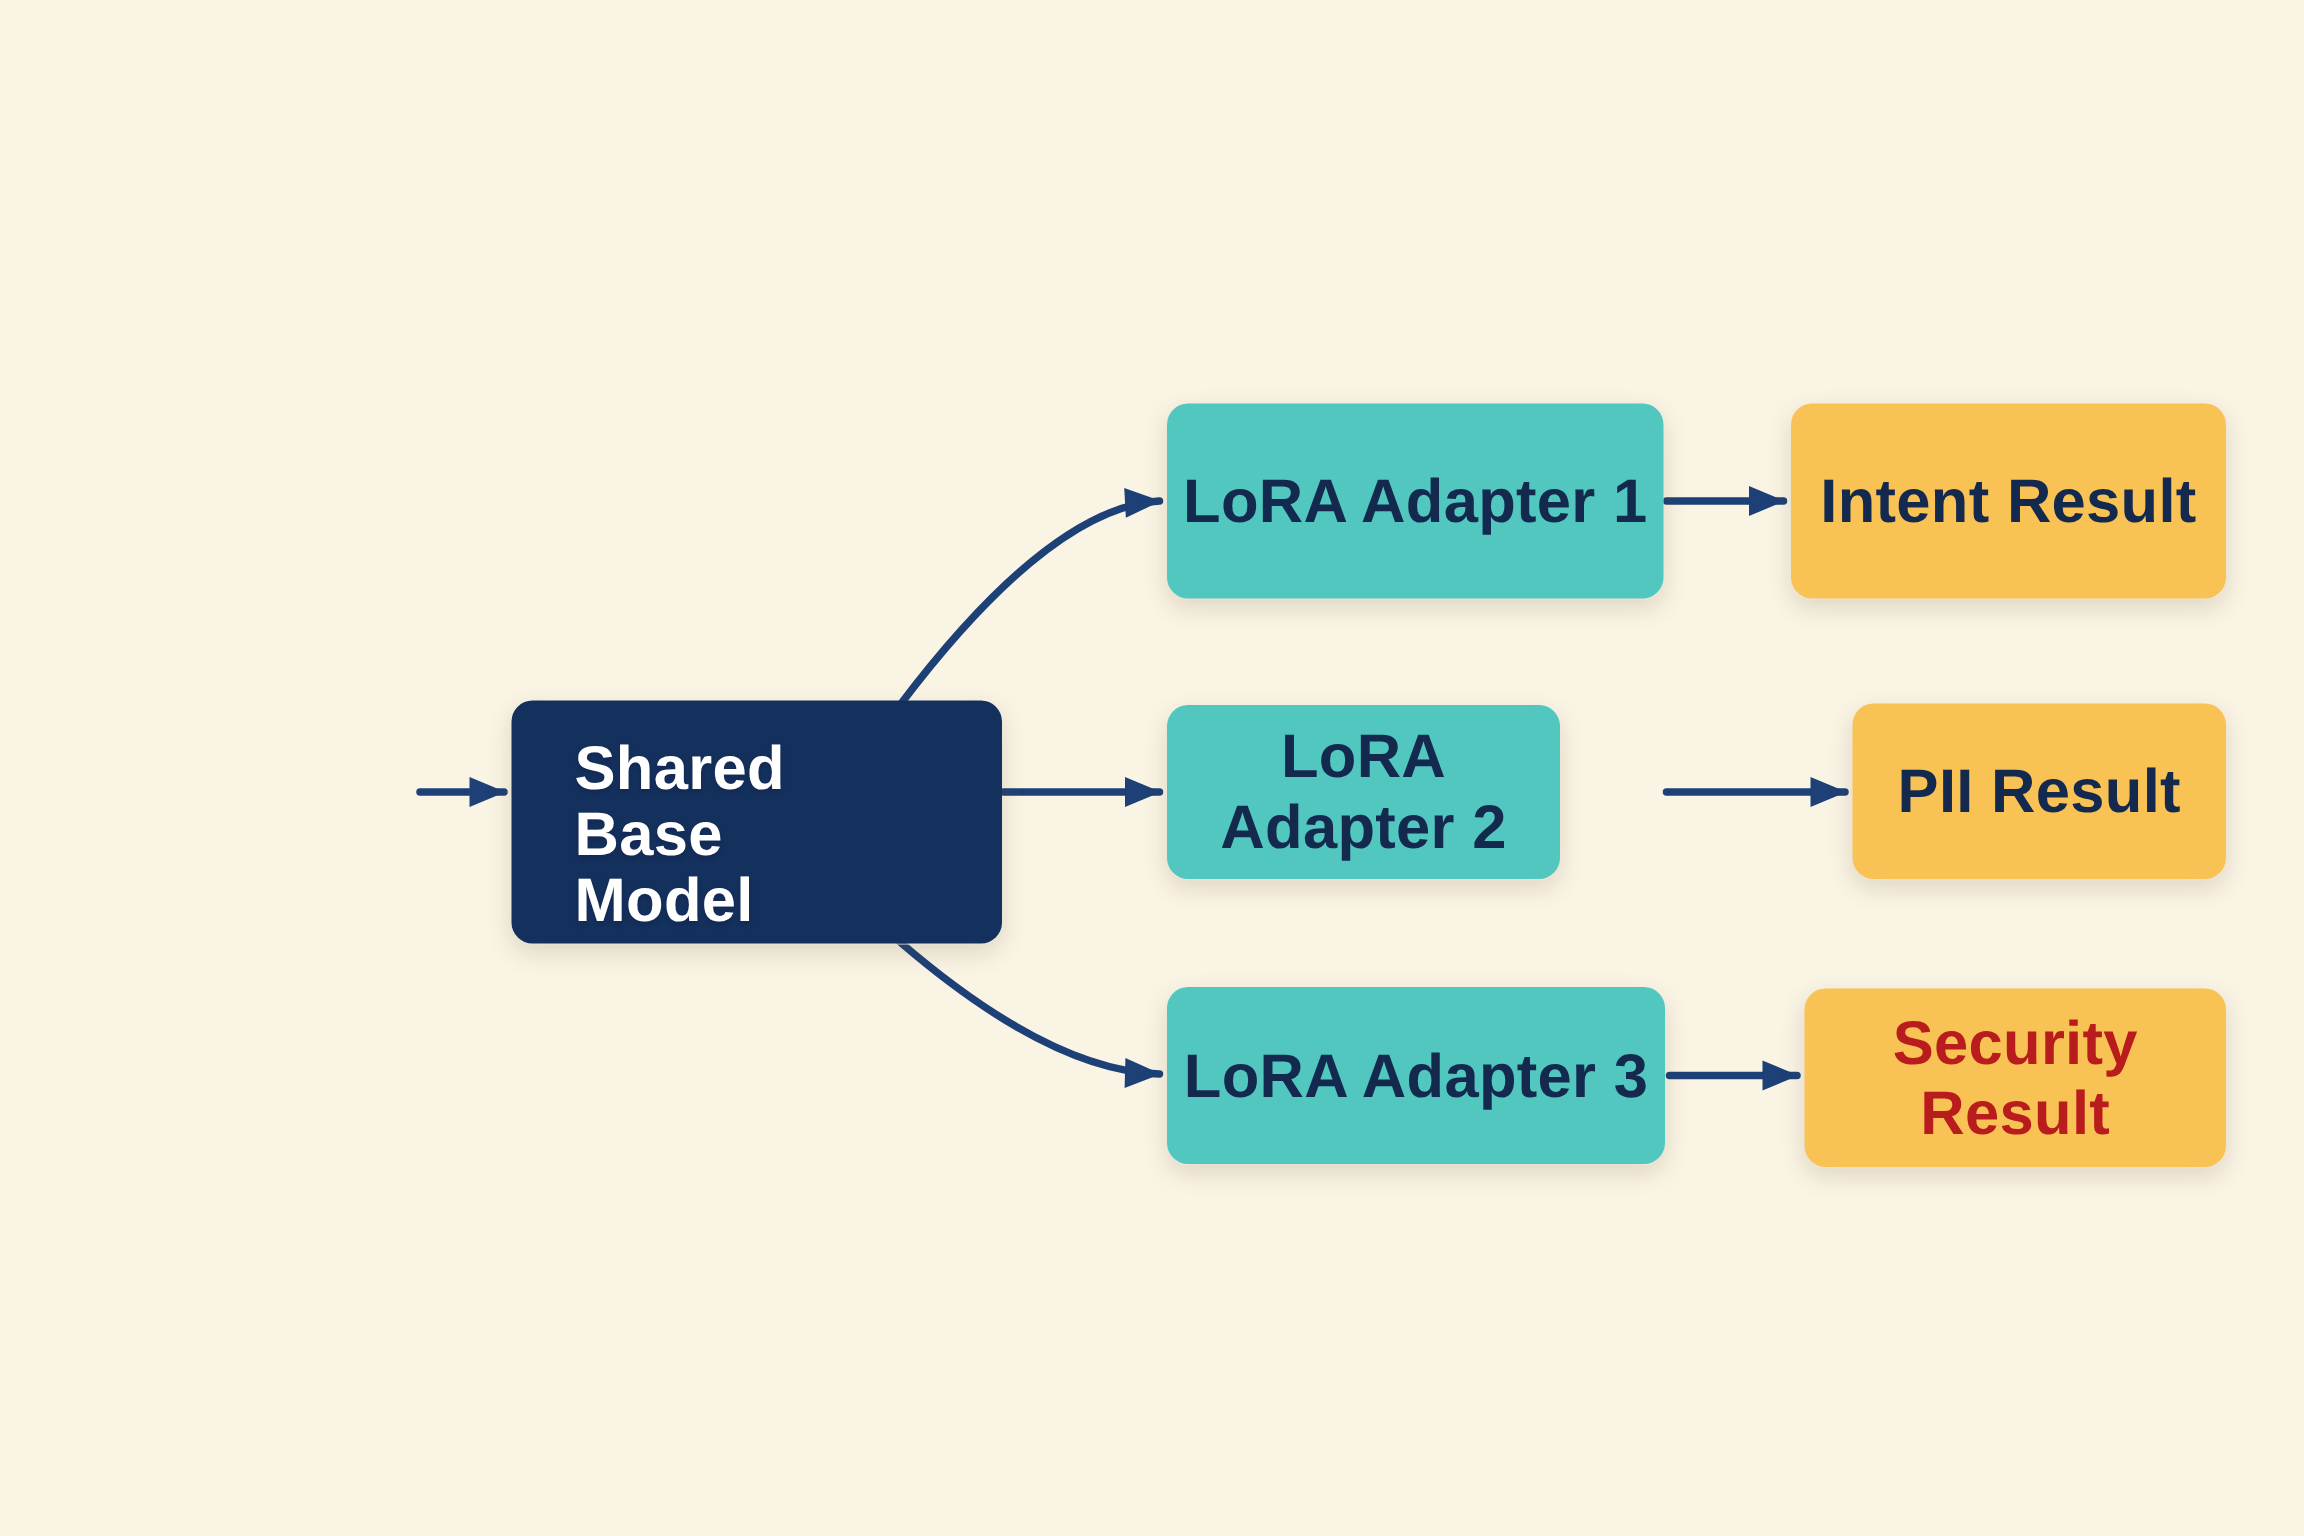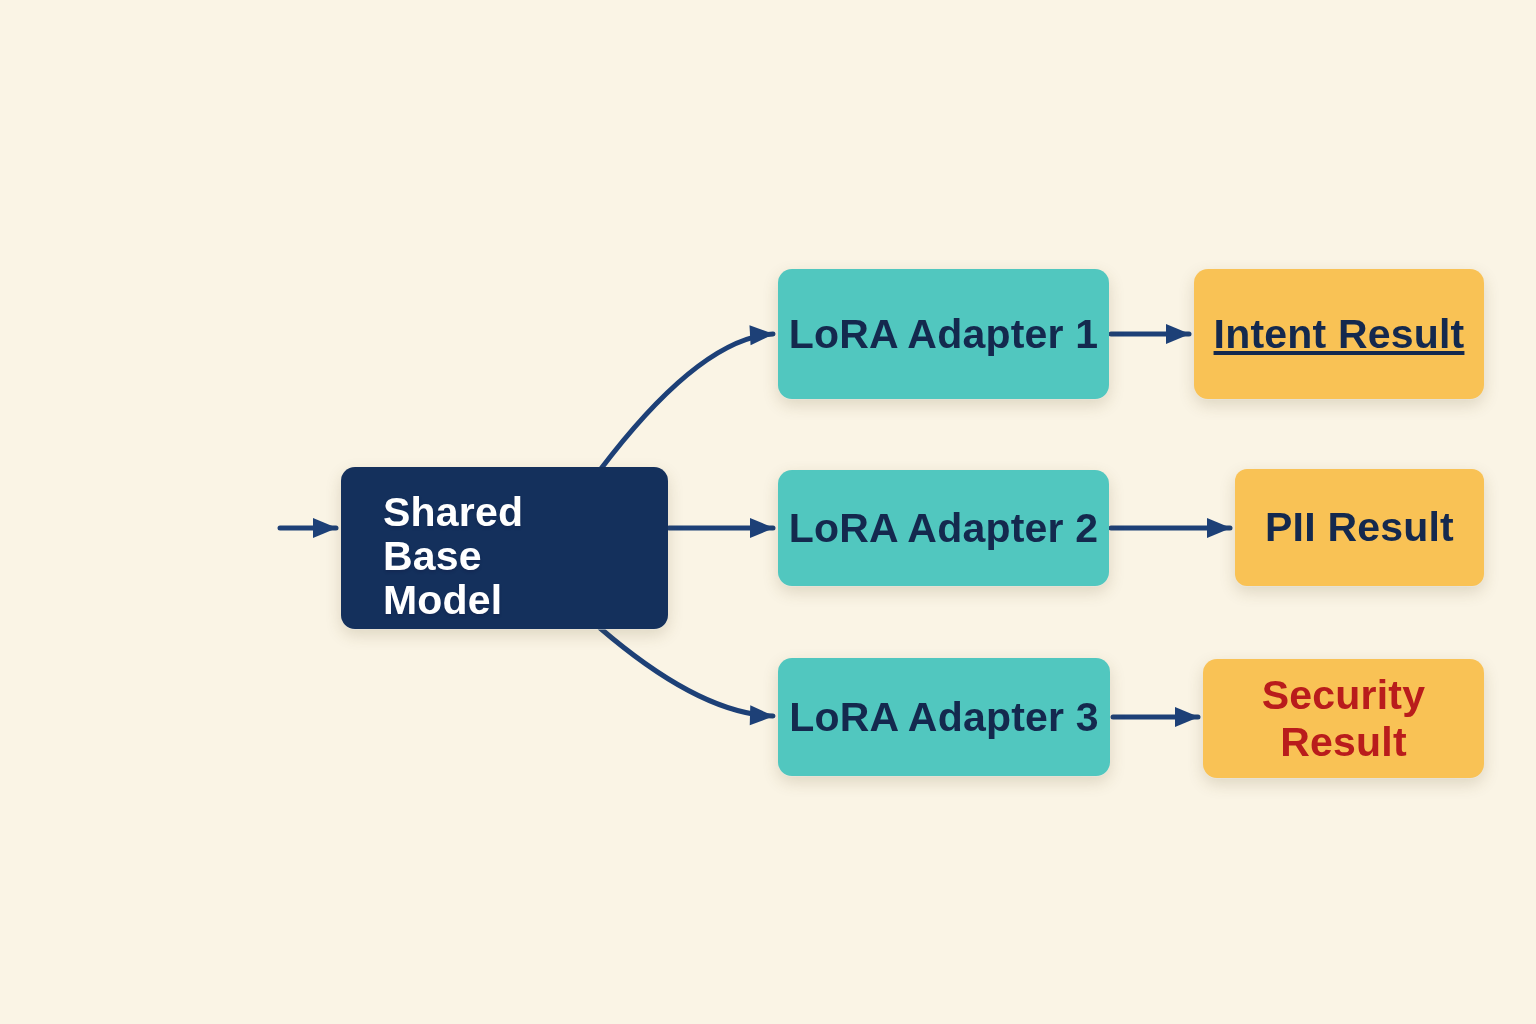--- a/index.html
+++ b/index.html
@@ -39,22 +39,22 @@
   }
   .node.light-text .label {
     text-shadow: 0 2px 3px rgba(20, 20, 60, 0.25);
   }
   
   #node-input-text        { left: 37px;   top: 467px; width: 242px; height: 123px; }
   #node-shared-base-model { left: 341px;  top: 467px; width: 327px; height: 162px;
                             justify-content: flex-start; padding: 16px 70px 0 42px; }
   #node-shared-base-model .label { text-align: left; line-height: 44px; }
   #node-lora-adapter-1    { left: 778px;  top: 269px; width: 331px; height: 130px; }
-  #node-intent-result     { left: 1194px; top: 269px; width: 290px; height: 130px; text-decoration: underline; }
-  #node-lora-adapter-2    { left: 778px;  top: 470px; width: 331px; height: 116px; }
+  #node-intent-result     { left: 1194px; top: 269px; width: 290px; height: 130px; }
+  #node-lora-adapter-2    { left: 778px;  top: 470px; width: 262px; height: 116px; }
   #node-pii-result        { left: 1235px; top: 469px; width: 249px; height: 117px; }
   #node-lora-adapter-3    { left: 778px;  top: 658px; width: 332px; height: 118px; }
   #node-security-result   { left: 1203px; top: 659px; width: 281px; height: 119px; }
 </style>
 </head>
 <body>
 
 <div id="canvas" style="background-color: rgb(250, 244, 229);">
 
   <svg id="edge-layer" viewBox="0 0 1536 1024" xmlns="http://www.w3.org/2000/svg">
@@ -84,21 +84,21 @@
   </div>
 
   <div class="node" id="node-intent-result" style="background-color: rgb(249, 194, 85); color: rgb(20, 41, 78);">
     <span class="label">Intent Result</span>
   </div>
 
   <div class="node" id="node-lora-adapter-2" style="background-color: rgb(81, 199, 191); color: rgb(20, 41, 78);">
     <span class="label">LoRA Adapter 2</span>
   </div>
 
-  <div class="node" id="node-pii-result" style="background-color: rgb(249, 194, 85); color: rgb(20, 41, 78); border-radius: 12px;">
+  <div class="node" id="node-pii-result" style="background-color: rgb(249, 194, 85); color: rgb(20, 41, 78);">
     <span class="label">PII Result</span>
   </div>
 
   <div class="node" id="node-lora-adapter-3" style="background-color: rgb(81, 199, 191); color: rgb(20, 41, 78);">
     <span class="label">LoRA Adapter 3</span>
   </div>
 
   <div class="node" id="node-security-result" style="background-color: rgb(249, 194, 85); color: #b91c1c;">
     <span class="label">Security Result</span>
   </div>

